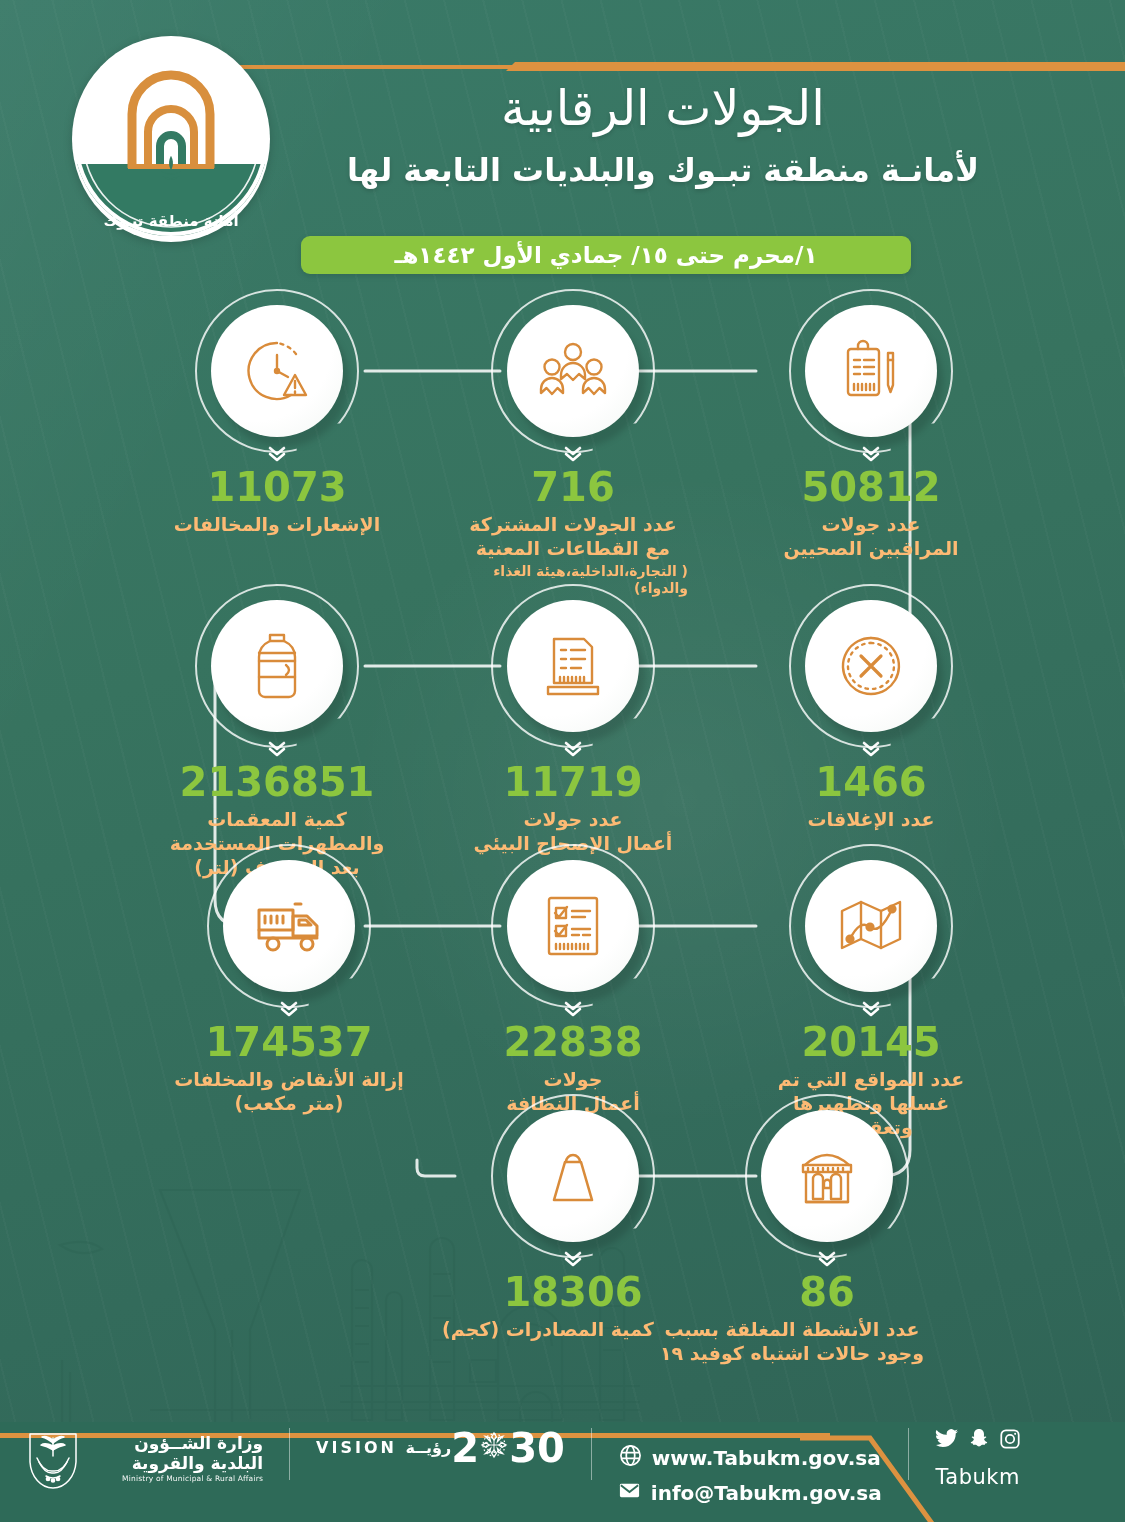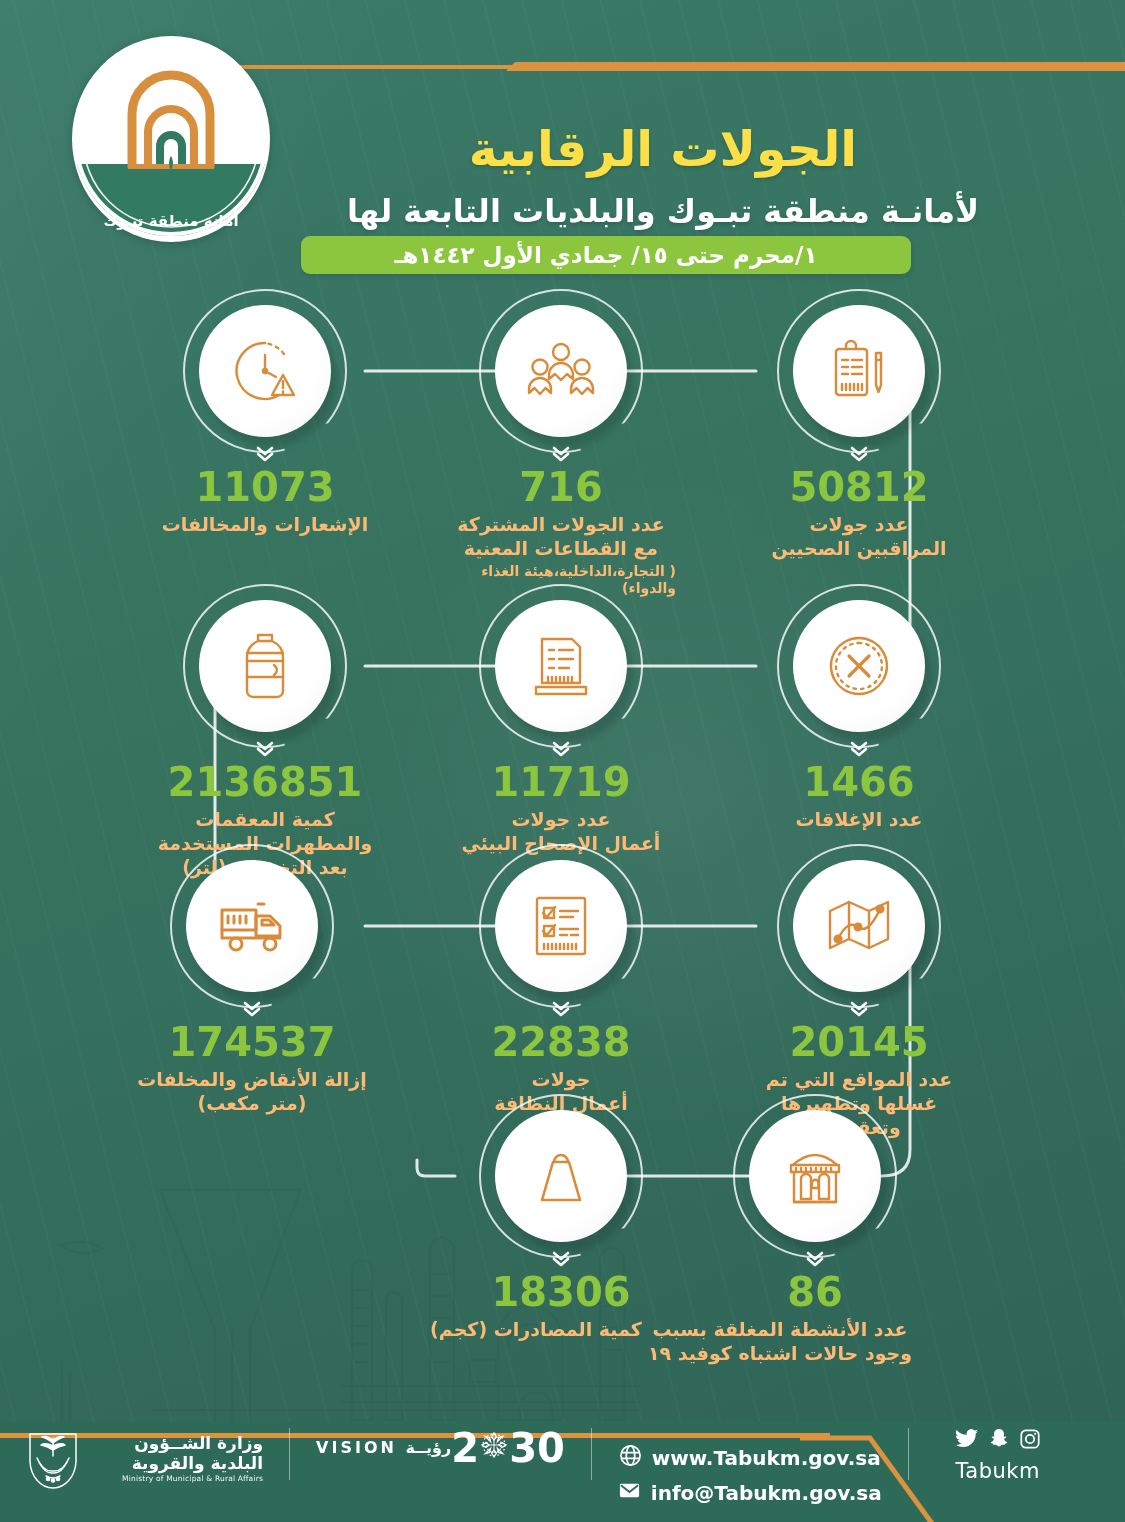--- a/index.html
+++ b/index.html
@@ -40,44 +40,43 @@
   }
   .logo-badge .disc{
     position:absolute; inset:0; border-radius:50%;
     background:#ffffff;
     box-shadow:0 2px 10px rgba(0,0,0,0.18);
   }
   .logo-badge svg{ position:absolute; inset:0; }
 
   .title-wrap{ position:absolute; z-index:5; left:248px; top:80px; width:830px; text-align:center; }
   .title-main{
-    font-size:49px; font-weight:bold; color:#fde047; letter-spacing:0px; line-height:1.18;
+    font-size:49px; font-weight:normal; color:#ffffff; letter-spacing:0px; line-height:1.18;
     text-shadow:0 2px 4px rgba(0,0,0,0.16);
-    margin-top:41px;
   }
   .title-sub{
     margin-top:12px; font-size:32px; font-weight:bold; color:#ffffff; line-height:1.25;
     text-shadow:0 2px 4px rgba(0,0,0,0.16);
   }
   .date-pill{
     position:absolute; z-index:5; left:301px; top:236px; width:610px; height:38px;
     background:#8cc63f; border-radius:9px;
     display:flex; align-items:center; justify-content:center;
     font-size:23px; font-weight:bold; color:#fff; letter-spacing:0px;
     box-shadow:0 2px 6px rgba(0,0,0,0.13);
   }
 
   
   .skyline{ position:absolute; z-index:1; left:0; bottom:92px; width:640px; height:280px; opacity:.30; pointer-events:none; }
 
   
   .connectors{ position:absolute; z-index:2; left:0; top:0; width:1125px; height:1522px; pointer-events:none; }
 
   
-  .node{ position:absolute; z-index:4; width:230px; }
+  .node{ position:absolute; z-index:4; width:230px;margin-left:12px; }
   .bubble{
     position:relative; width:132px; height:132px; margin:0 auto;
   }
   .bubble .outer{
     position:absolute; left:-16px; top:-16px; width:164px; height:164px; border-radius:50%;
     border:2px solid rgba(255,255,255,0.80);
     clip-path:polygon(0 0, 100% 0, 100% 82%, 62% 82%, 62% 100%, 0 100%);
   }
   .bubble .shadowdisc{
     position:absolute; left:6px; top:10px; width:132px; height:132px; border-radius:50%;
@@ -127,21 +126,21 @@
   .moa .t3{ font-size:7.5px; letter-spacing:.2px; margin-top:2px; opacity:.95;padding-left:32px; }
 
   .vision{ text-align:center; line-height:1; }
   .vision .v1{ font-size:16px; letter-spacing:3px; font-weight:600; }
   .vision .v2{ font-size:40px; font-weight:bold; letter-spacing:0px; display:flex; align-items:center; justify-content:center; }
   .vision .v2 .rose{ display:inline-block; margin:0 -2px; }
 
   .contact{ display:flex; flex-direction:column; gap:7px; direction:ltr;margin-top:16px; }
   .contact .row{ display:flex; align-items:center; gap:10px; font-size:20px; font-weight:bold; }
 
-  .social{ display:flex; flex-direction:column; align-items:center; gap:5px; direction:ltr;margin-left:20px; }
+  .social{ display:flex; flex-direction:column; align-items:center; gap:11px; direction:ltr; }
   .social .icons{ display:flex; align-items:center; gap:10px; }
   .social .handle{ font-size:21px; letter-spacing:.5px; }
 </style>
 </head>
 <body>
 
 <div class="texture"></div>
 <div class="glow"></div>
 
 <svg class="skyline" viewBox="0 0 640 280" preserveAspectRatio="none">
@@ -451,21 +450,21 @@
         <path d="M4 9 l7 6 l7 -6"></path>
     </svg>
   </div>
   <div class="value">22838</div>
   <div class="label">
     <span>جولات</span><br>
     <span>أعمال النظافة</span>
   </div>
 </div>
 
-<div class="node" style="left:137px; top:860px;">
+<div class="node" style="left:162px; top:860px;">
   <div class="bubble">
     <div class="outer"></div>
       <div class="shadowdisc"></div>
       <div class="disc"></div>
     <div class="icon">
       <svg width="72" height="56" viewBox="0 0 72 56" fill="none" stroke="#d98b3a" stroke-width="3" stroke-linecap="round" stroke-linejoin="round">
         <path d="M6 12 L40 12 L40 32 L6 32 Z"></path>
         <path d="M12 18 v7 M18 18 v7 M24 18 v7 M30 18 v7"></path>
         <path d="M40 18 L54 18 L64 28 L64 38 L40 38 Z"></path>
         <path d="M46 22 h7 l5 5 h-12 Z"></path>

